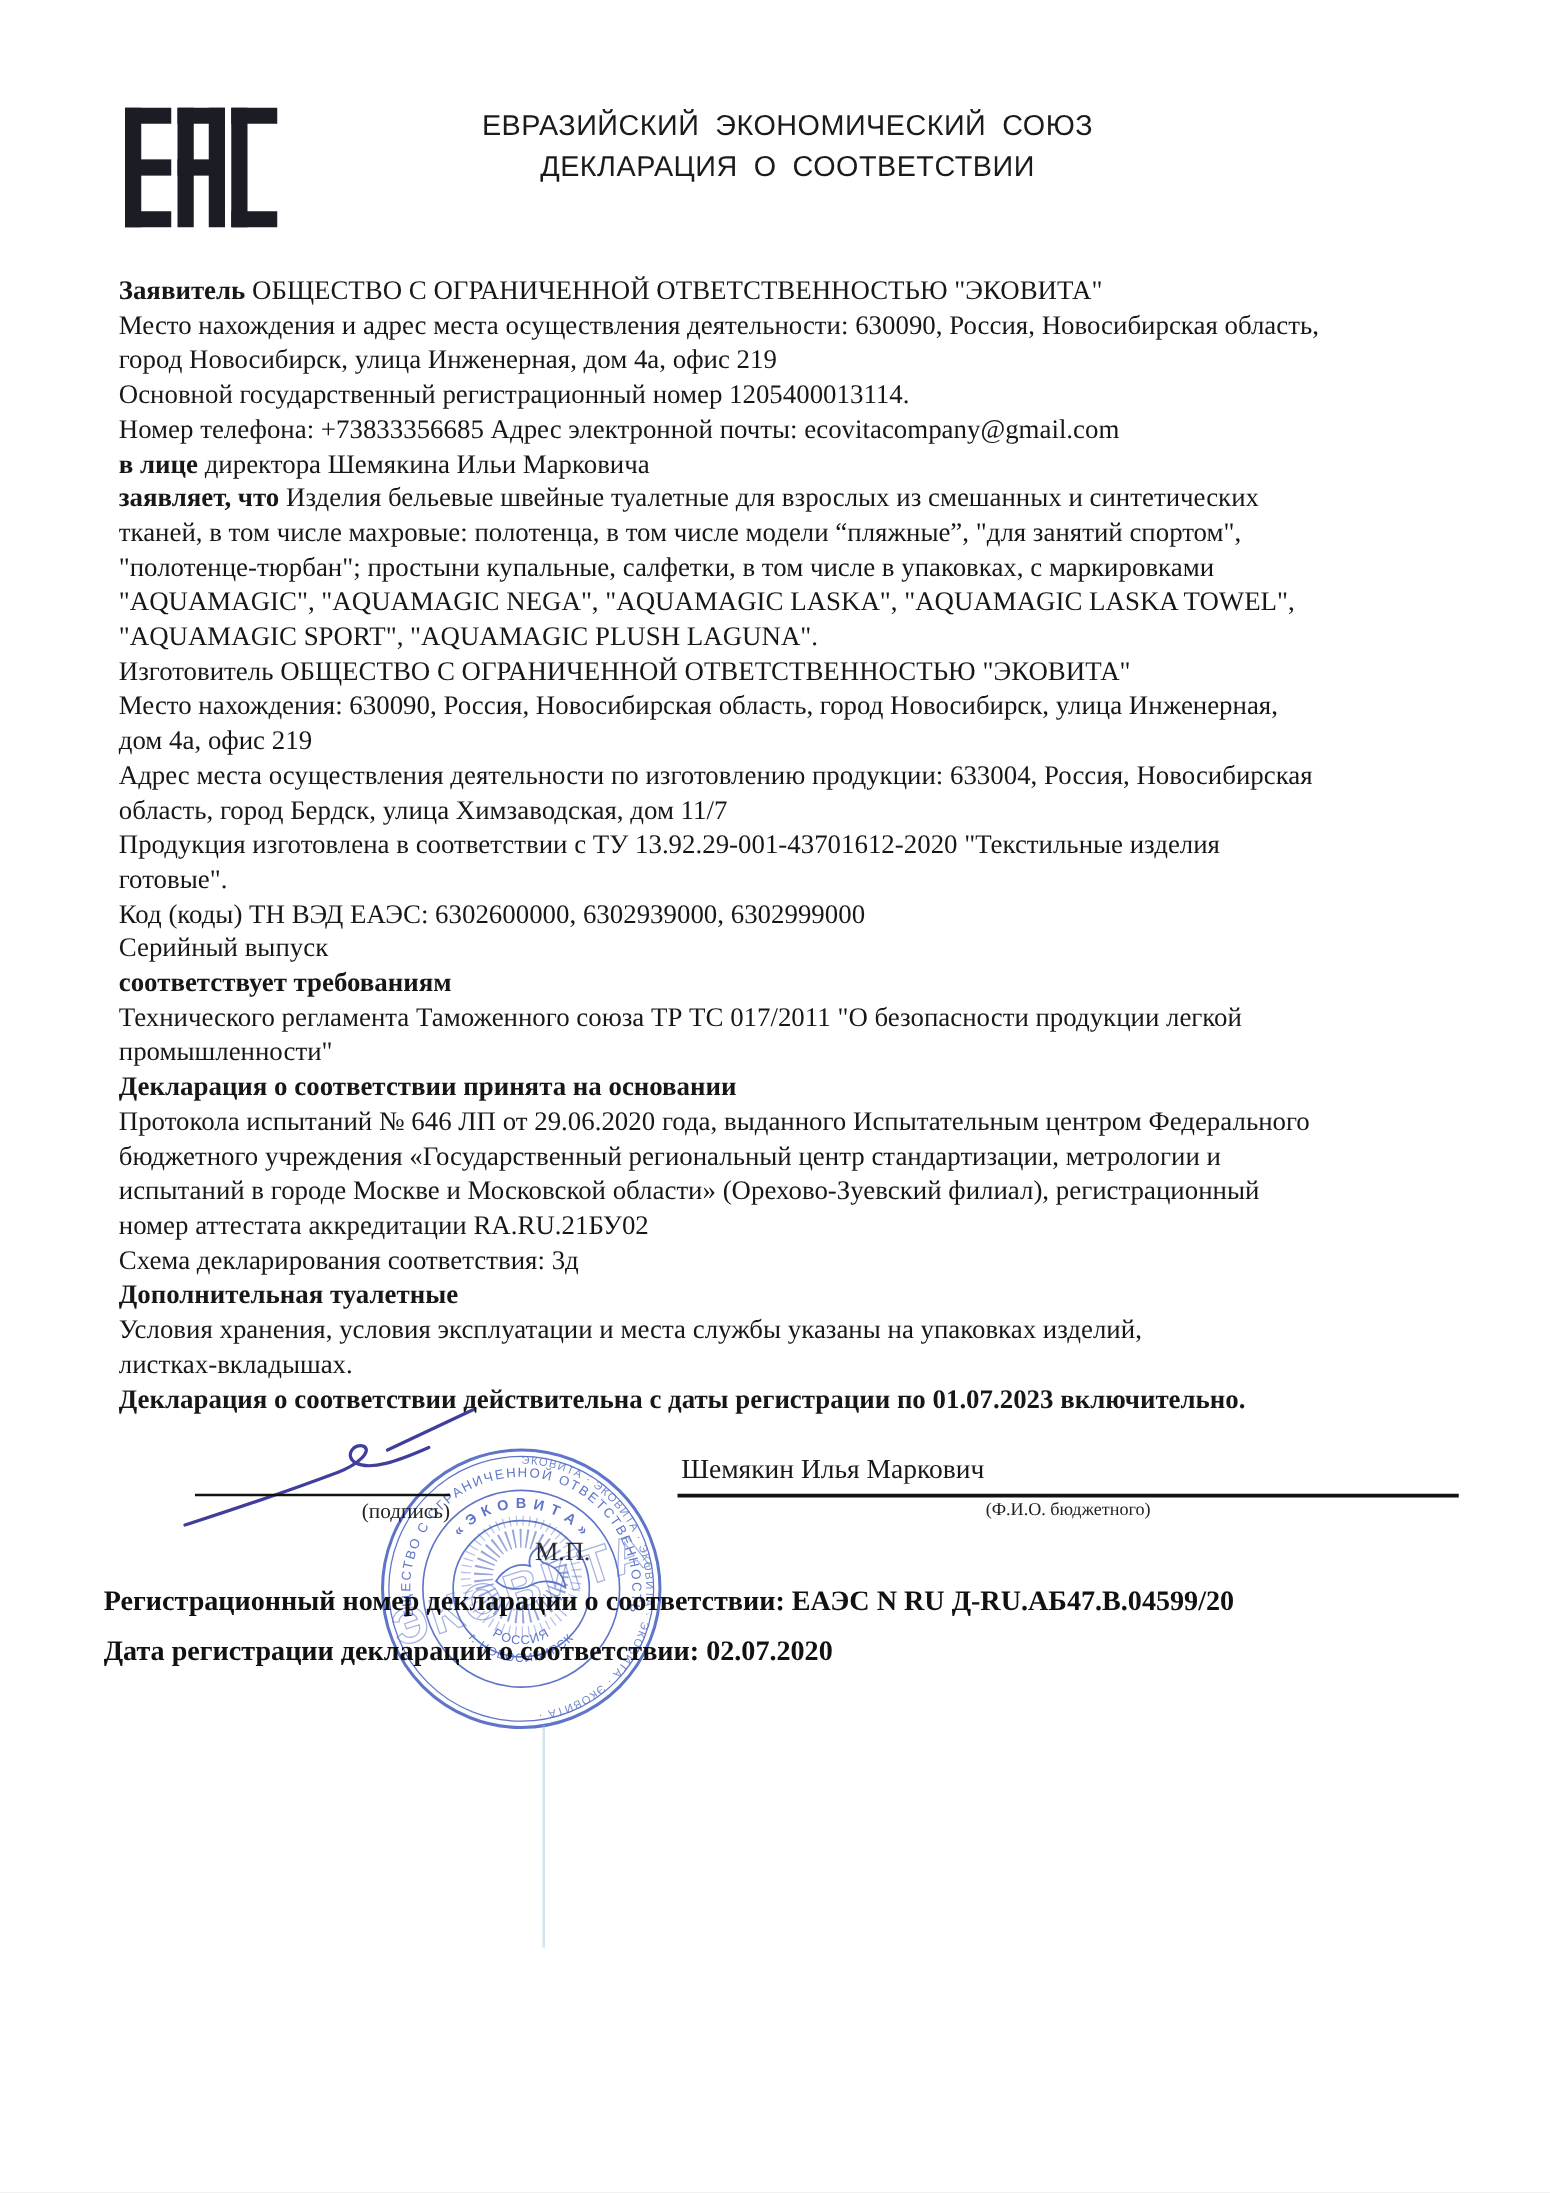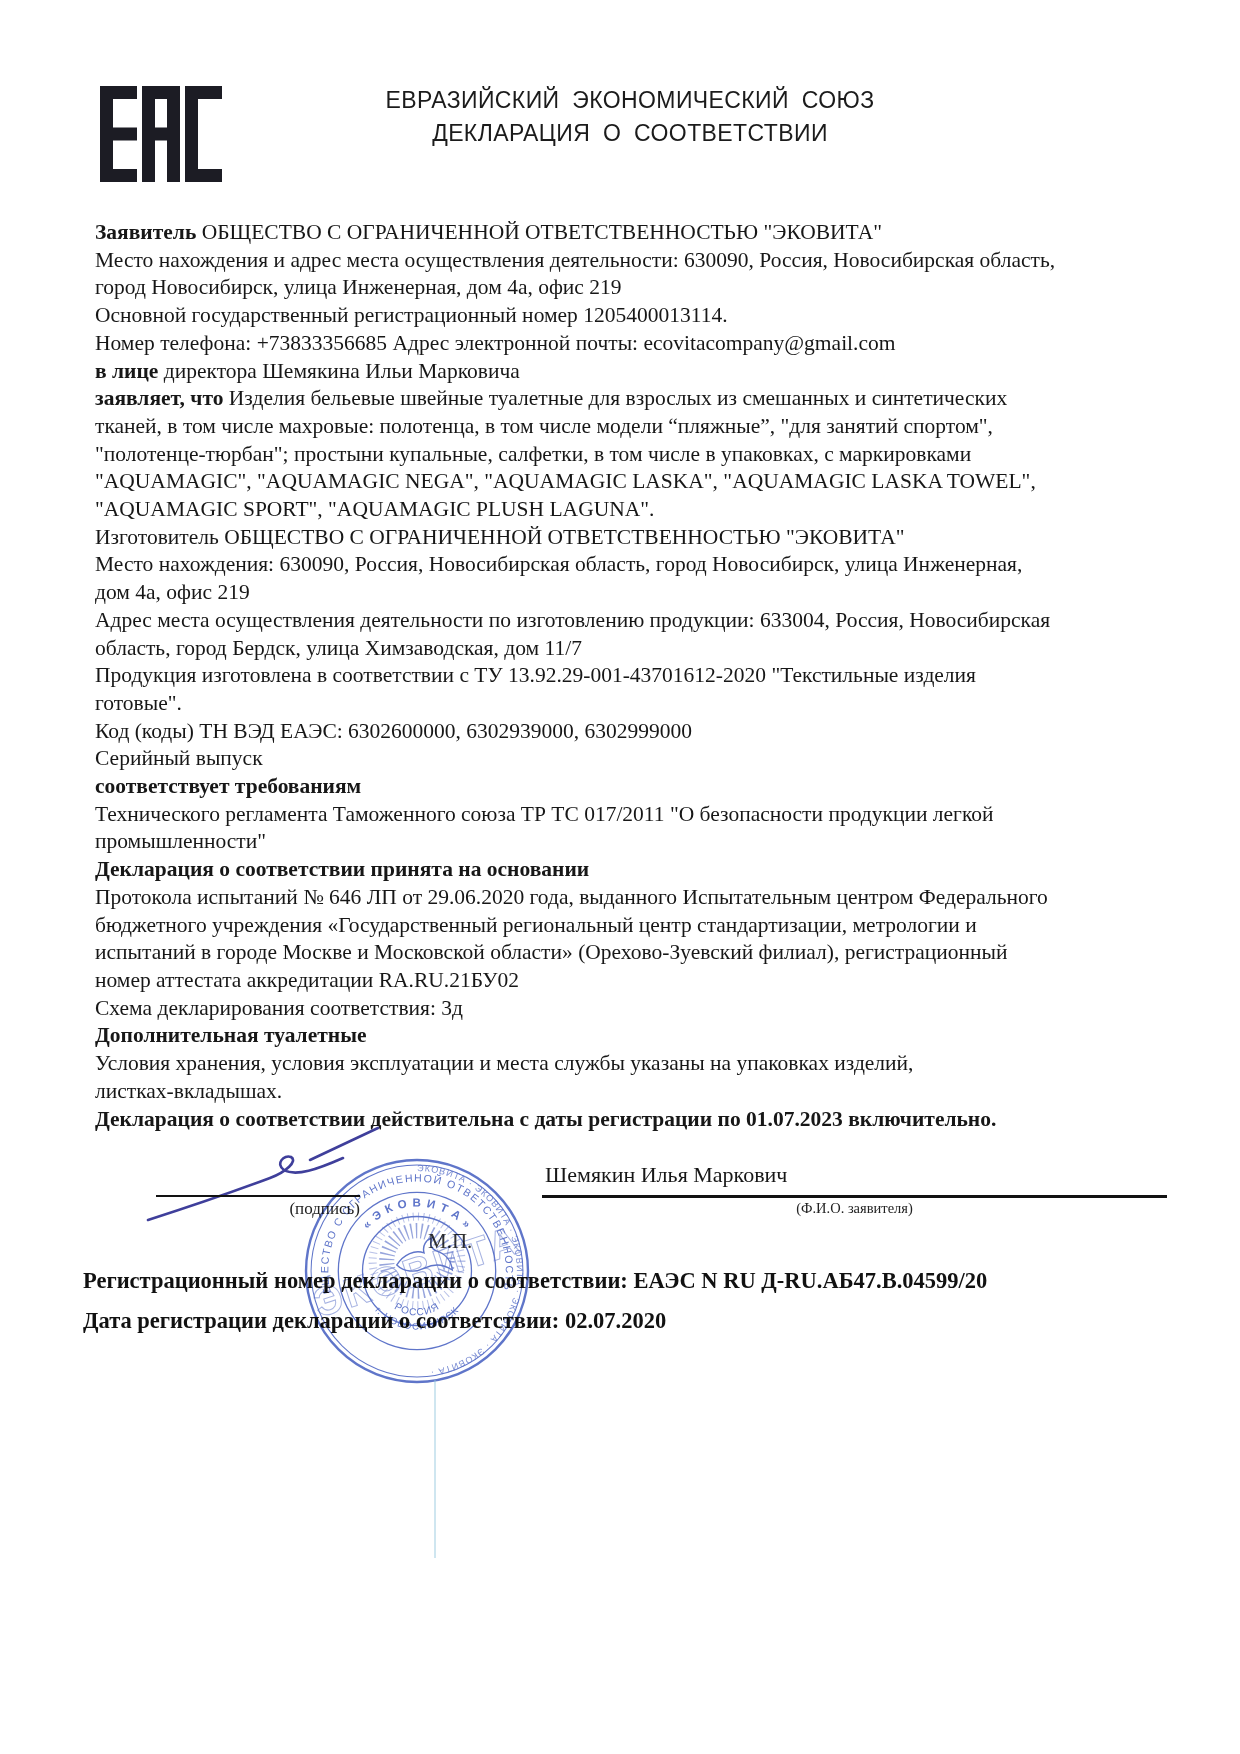--- a/index.html
+++ b/index.html
@@ -99,21 +99,21 @@
     </g>
   </svg>
 
   <div class="sig-line" style="left:156px;top:1195px;width:204px;height:2px;"></div>
   <div class="sig-caption" style="left:156px;top:1199px;width:204px;text-align:right;">(подпись)</div>
 
   <div class="mp-label" style="left:428px;top:1229px;">М.П.</div>
 
   <div class="applicant-name" style="left:545px;top:1162px;width:622px;">Шемякин Илья Маркович</div>
   <div class="sig-line" style="left:542px;top:1195px;width:625px;height:2.5px;"></div>
-  <div class="fio-caption" style="left:542px;top:1200px;width:625px;">(Ф.И.О. заявителя)</div>
+  <div class="fio-caption" style="left:542px;top:1200px;width:625px;">(Ф.И.О. бюджетного)</div>
 
   <div class="reg-line" style="top:1268px;">Регистрационный номер декларации о соответствии: ЕАЭС N RU Д-RU.АБ47.В.04599/20</div>
   <div class="reg-line" style="top:1308px;">Дата регистрации декларации о соответствии:  02.07.2020</div>
 
   <svg class="stamp" viewBox="0 0 224 224">
     <defs>
       <path id="arcRepeat" d="M 112,13 a 99,99 0 1 1 -0.01,0"></path>
       <path id="arcCompany" d="M 26,130 A 88,88 0 1 1 198,130"></path>
       <path id="arcInnerTop" d="M 48,112 A 64,64 0 0 1 176,112"></path>
       <path id="arcBottom1" d="M 72,116 A 40,40 0 0 0 152,116"></path>

